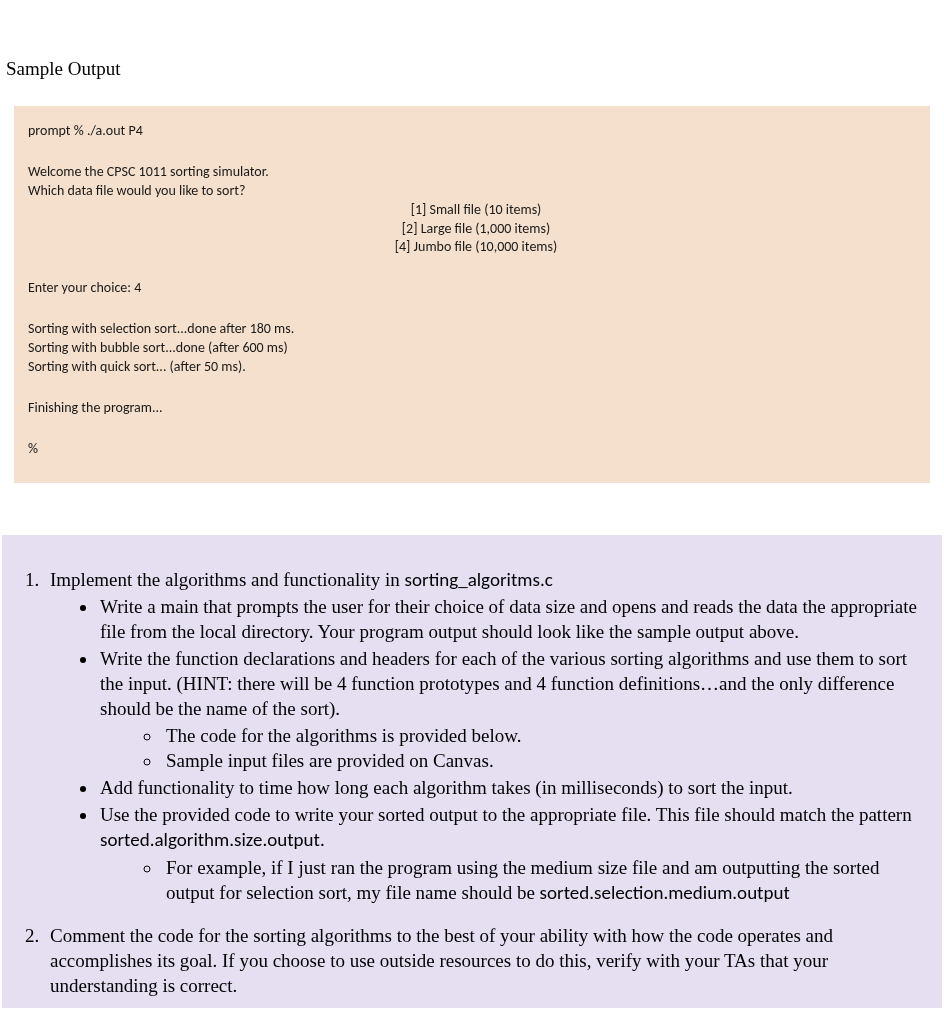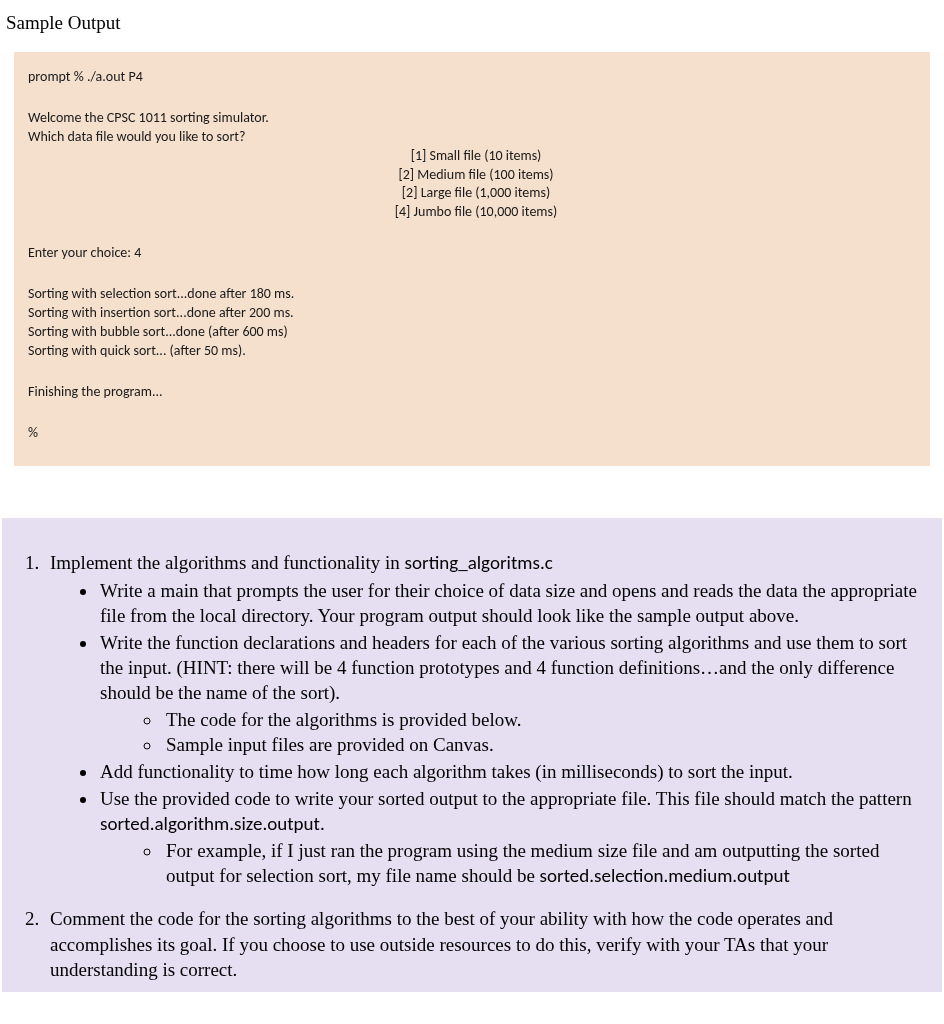--- a/index.html
+++ b/index.html
@@ -7,21 +7,22 @@
     margin: 0;
     padding: 0;
     width: 944px;
     font-family: "Times New Roman", Times, serif;
     font-size: 18px;
     color: #000;
     background: #fff;
   }
   .page-title {
     font-size: 19px;
-    padding: 12px 6px;
+    padding: 20px 6px;
+    margin-top: 38px;
   }
   .output-box {
     background: #f5e0cd;
     margin: 6px 14px 0 14px;
     padding: 16px 14px 24px 14px;
     font-family: Calibri, "Segoe UI", Arial, sans-serif;
     font-size: 14px;
     line-height: 1.35;
     color: #1a1a1a;
   }
@@ -76,30 +77,28 @@
 <div class="page-title">Sample Output</div>
 
 <div class="output-box">
   <div class="block">
     <div>prompt % ./a.out P4</div>
   </div>
   <div class="block">
     <div>Welcome the CPSC 1011 sorting simulator.</div>
     <div>Which data file would you like to sort?</div>
     <div class="indent">[1] Small file (10 items)</div>
-    <div class="indent">[2] Medium file (100 items)</div>
     <div class="indent">[2] Large file (1,000 items)</div>
     <div class="indent">[4] Jumbo file (10,000 items)</div>
   </div>
   <div class="block">
     <div>Enter your choice:  4</div>
   </div>
   <div class="block">
     <div>Sorting with selection sort...done after 180 ms.</div>
-    <div>Sorting with insertion sort...done after 200 ms.</div>
     <div>Sorting with bubble sort...done (after 600 ms)</div>
     <div>Sorting with quick sort... (after 50 ms).</div>
   </div>
   <div class="block">
     <div>Finishing the program...</div>
   </div>
   <div>
     <div>%</div>
   </div>
 </div>

